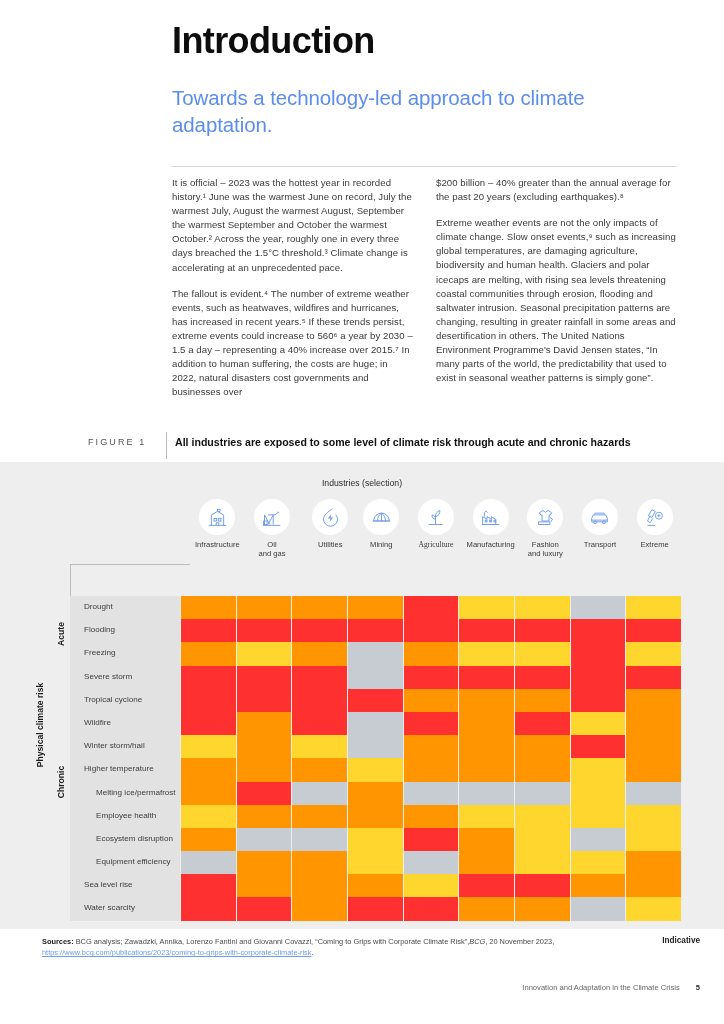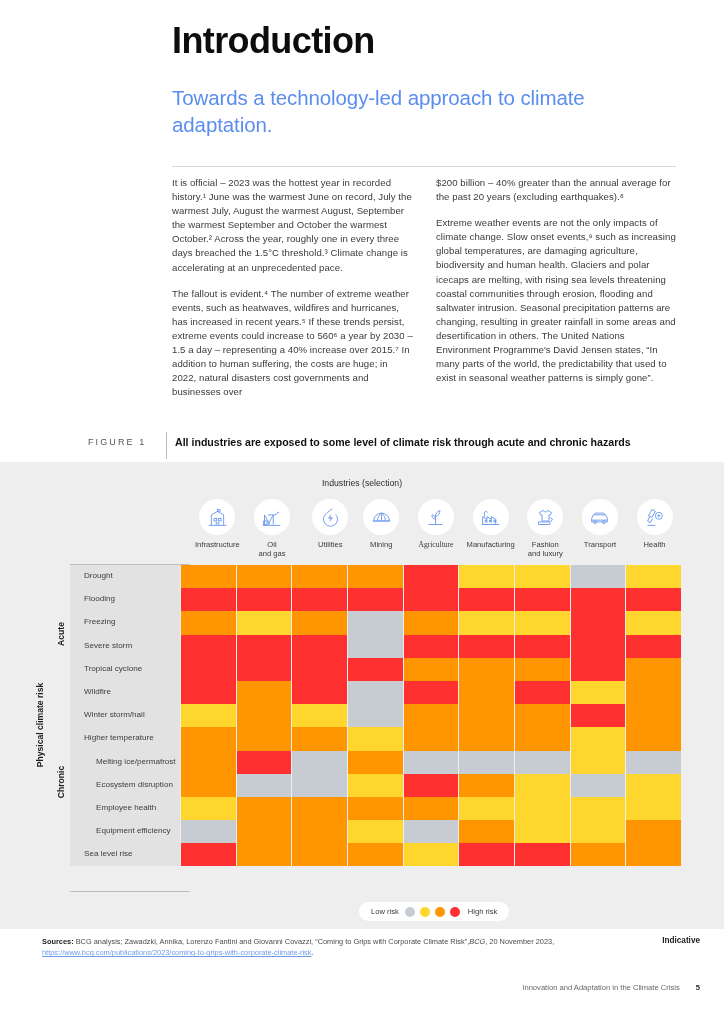--- a/index.html
+++ b/index.html
@@ -59,21 +59,21 @@
             transform:rotate(-90deg);transform-origin:center center;}
   .grp-acute{left:55px;top:607px;height:60px;}
   .grp-acute span{top:22px;}
   .grp-chronic{left:55px;top:755px;height:60px;}
   .grp-chronic span{top:22px;}
 
   
   .sep{position:absolute;background:#bdbdbd;}
 
   
-  .grid{position:absolute;left:70px;top:565px;width:612px;text-align:right;}
+  .grid{position:absolute;left:70px;top:596px;width:612px;text-align:right;}
   .row{position:relative;height:23.2px;display:flex;}
   .rowlabel{position:relative;width:120px;height:23.2px;background:#e2e2e2;
             border-bottom:1px solid #f0f0f0;}
   .rowlabel .t{position:absolute;left:14px;top:6px;font-size:8.1px;color:#3c3c3c;
                white-space:nowrap;}
   .rowlabel.indent{ }
   .rowlabel.indent .t{left:26px;}
   .cells{display:flex;flex:1;}
   .cell{width:54.66px;height:23.2px;border-right:1.3px solid #eeeeee;
         border-bottom:1.3px solid #eeeeee;}
@@ -227,21 +227,21 @@
         <div class="chead" style="left: 437.28px;">
           <div class="circ">
             <svg width="21" height="21" viewBox="0 0 24 24" fill="none" stroke="#6f9ceb" stroke-width="1.1">
               <path d="M9 3l4 2-4 7-4-2z"></path>
               <path d="M7 10l-3 6 3 2 3-5"></path>
               <path d="M4 21h9"></path>
               <circle cx="17" cy="10" r="4"></circle>
               <path d="M17 8.2v3.6M15.2 10h3.6"></path>
             </svg>
           </div>
-          <div class="cl">Health</div>
+          <div class="cl">Extreme</div>
         </div>
       </div>
 
     <div class="legend">
       <span class="lt first">Low risk</span>
       <span class="dot" style="background:#c6ccd1"></span>
       <span class="dot" style="background:#ffd62e"></span>
       <span class="dot" style="background:#ff9500"></span>
       <span class="dot" style="background:#ff3030"></span>
       <span class="lt last">High risk</span>
@@ -405,47 +405,47 @@
           <div class="cell" style="background: rgb(255, 149, 0);"></div>
           <div class="cell" style="background: rgb(198, 204, 209);"></div>
           <div class="cell" style="background: rgb(198, 204, 209);"></div>
           <div class="cell" style="background: rgb(198, 204, 209);"></div>
           <div class="cell" style="background: rgb(255, 214, 46);"></div>
           <div class="cell" style="background: rgb(198, 204, 209);"></div>
         </div>
       </div>
       <div class="row">
         <div class="rowlabel indent">
+          <span class="t">Employee health</span>
+        </div>
+        <div class="cells">
+          <div class="cell" style="background: rgb(255, 214, 46);"></div>
+          <div class="cell" style="background: rgb(255, 149, 0);"></div>
+          <div class="cell" style="background: rgb(255, 149, 0);"></div>
+          <div class="cell" style="background: rgb(255, 149, 0);"></div>
+          <div class="cell" style="background: rgb(255, 149, 0);"></div>
+          <div class="cell" style="background: rgb(255, 214, 46);"></div>
+          <div class="cell" style="background: rgb(255, 214, 46);"></div>
+          <div class="cell" style="background: rgb(255, 214, 46);"></div>
+          <div class="cell" style="background: rgb(255, 214, 46);"></div>
+        </div>
+      </div>
+      <div class="row">
+        <div class="rowlabel indent">
           <span class="t">Ecosystem disruption</span>
         </div>
         <div class="cells">
           <div class="cell" style="background: rgb(255, 149, 0);"></div>
           <div class="cell" style="background: rgb(198, 204, 209);"></div>
           <div class="cell" style="background: rgb(198, 204, 209);"></div>
           <div class="cell" style="background: rgb(255, 214, 46);"></div>
           <div class="cell" style="background: rgb(255, 48, 48);"></div>
           <div class="cell" style="background: rgb(255, 149, 0);"></div>
           <div class="cell" style="background: rgb(255, 214, 46);"></div>
           <div class="cell" style="background: rgb(198, 204, 209);"></div>
-          <div class="cell" style="background: rgb(255, 214, 46);"></div>
-        </div>
-      </div>
-      <div class="row">
-        <div class="rowlabel indent">
-          <span class="t">Employee health</span>
-        </div>
-        <div class="cells">
-          <div class="cell" style="background: rgb(255, 214, 46);"></div>
-          <div class="cell" style="background: rgb(255, 149, 0);"></div>
-          <div class="cell" style="background: rgb(255, 149, 0);"></div>
-          <div class="cell" style="background: rgb(255, 149, 0);"></div>
-          <div class="cell" style="background: rgb(255, 149, 0);"></div>
-          <div class="cell" style="background: rgb(255, 214, 46);"></div>
-          <div class="cell" style="background: rgb(255, 214, 46);"></div>
-          <div class="cell" style="background: rgb(255, 214, 46);"></div>
           <div class="cell" style="background: rgb(255, 214, 46);"></div>
         </div>
       </div>
       <div class="row">
         <div class="rowlabel indent">
           <span class="t">Equipment efficiency</span>
         </div>
         <div class="cells">
           <div class="cell" style="background: rgb(198, 204, 209);"></div>
           <div class="cell" style="background: rgb(255, 149, 0);"></div>
@@ -467,20 +467,36 @@
           <div class="cell" style="background: rgb(255, 149, 0);"></div>
           <div class="cell" style="background: rgb(255, 149, 0);"></div>
           <div class="cell" style="background: rgb(255, 149, 0);"></div>
           <div class="cell" style="background: rgb(255, 214, 46);"></div>
           <div class="cell" style="background: rgb(255, 48, 48);"></div>
           <div class="cell" style="background: rgb(255, 48, 48);"></div>
           <div class="cell" style="background: rgb(255, 149, 0);"></div>
           <div class="cell" style="background: rgb(255, 149, 0);"></div>
         </div>
       </div>
+      <div class="row">
+        <div class="rowlabel">
+          <span class="t">Water scarcity</span>
+        </div>
+        <div class="cells">
+          <div class="cell" style="background: rgb(255, 48, 48);"></div>
+          <div class="cell" style="background: rgb(255, 48, 48);"></div>
+          <div class="cell" style="background: rgb(255, 149, 0);"></div>
+          <div class="cell" style="background: rgb(255, 48, 48);"></div>
+          <div class="cell" style="background: rgb(255, 48, 48);"></div>
+          <div class="cell" style="background: rgb(255, 149, 0);"></div>
+          <div class="cell" style="background: rgb(255, 149, 0);"></div>
+          <div class="cell" style="background: rgb(198, 204, 209);"></div>
+          <div class="cell" style="background: rgb(255, 214, 46);"></div>
+        </div>
+      </div>
     </div>
 
   <div class="sources">
     <b>Sources:</b><span> BCG analysis; Zawadzki, Annika, Lorenzo Fantini and Giovanni Covazzi, “Coming to Grips with Corporate Climate Risk”,</span><i>BCG</i><span>, 20 November 2023, </span><a href="#">https://www.bcg.com/publications/2023/coming-to-grips-with-corporate-climate-risk</a><span>.</span>
   </div>
 
   <div class="pagefoot">
     <span>Innovation and Adaptation in the Climate Crisis</span><span class="num">5</span>
   </div>
   <div class="footrule"></div>

